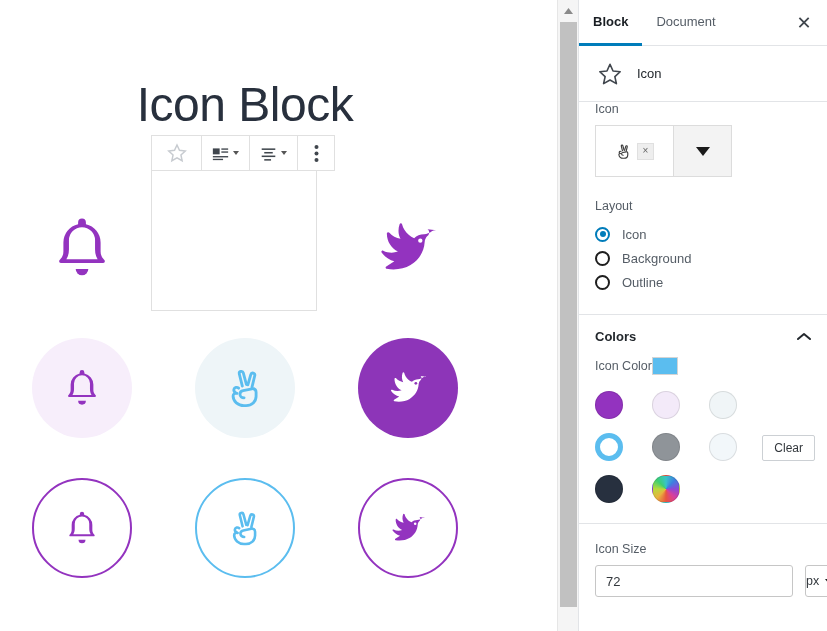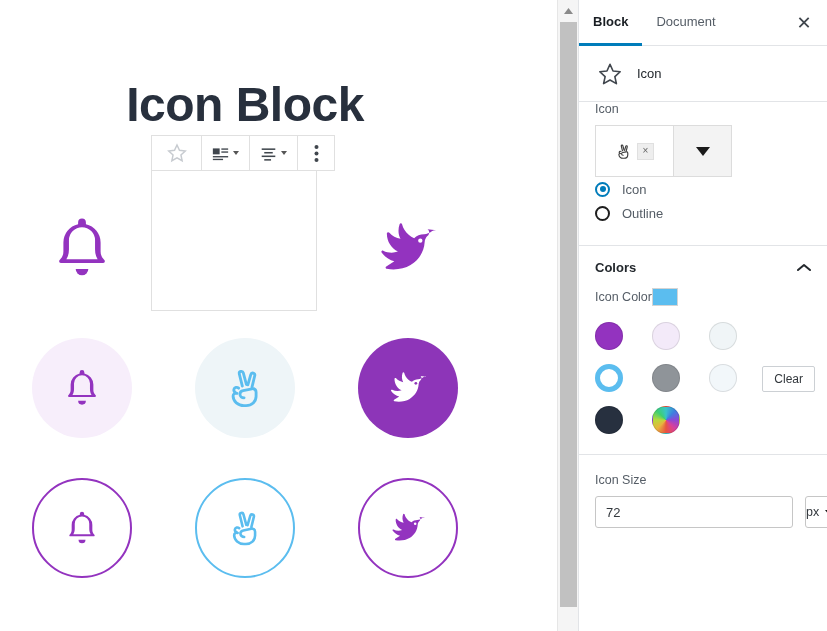--- a/index.html
+++ b/index.html
@@ -15,21 +15,21 @@
   
   #editor-canvas {
     position: absolute; left:0; top:0;
     width: 556px; height: 631px;
     background:#fff;
     overflow: hidden;
   }
   #page-title {
     position:absolute; left:0; top:75px; width:490px;
     text-align:center;
-    font-size:48px; font-weight:700; color:#28303d;
+    font-size:48px; font-weight:400; color:#28303d;
     letter-spacing:-0.5px;
     line-height:60px;
   }
 
   
   #block-toolbar {
     position:absolute; left:151px; top:135px;
     height:36px; display:flex; align-items:stretch;
     background:#fff; border:1px solid #e0e0e0;
     z-index:5;
@@ -372,24 +372,29 @@
             <path d="M7.6 14.95c-1.0-.35-2.1.25-2.1 1.45 0 2.9 2.75 5.2 5.9 5.2h1.2c3.1 0 5.45-2.15 5.45-5.1v-2.2c0-1.05-.55-1.75-1.45-1.9"></path>
             <path d="M15.8 12.5l-4.8.95c-1.1.2-1.75.9-1.75 1.9 0 1.2 1.0 2.0 2.25 2.0"></path>
           </svg>
           <span id="icon-remove-btn">×</span>
         </div>
         <div id="icon-picker-toggle">
           <span class="caret-lg"></span>
         </div>
       </div>
 
+      <span class="field-label" style="margin-top:22px;">Layout</span>
 
       <div class="radio-row checked">
         <span class="radio-dot"></span>
         <span class="radio-label">Icon</span>
+      </div>
+      <div class="radio-row">
+        <span class="radio-dot"></span>
+        <span class="radio-label">Background</span>
       </div>
       <div class="radio-row">
         <span class="radio-dot"></span>
         <span class="radio-label">Outline</span>
       </div>
     </div>
   </div>
 
   <div class="panel-section">
     <div class="panel-head">

